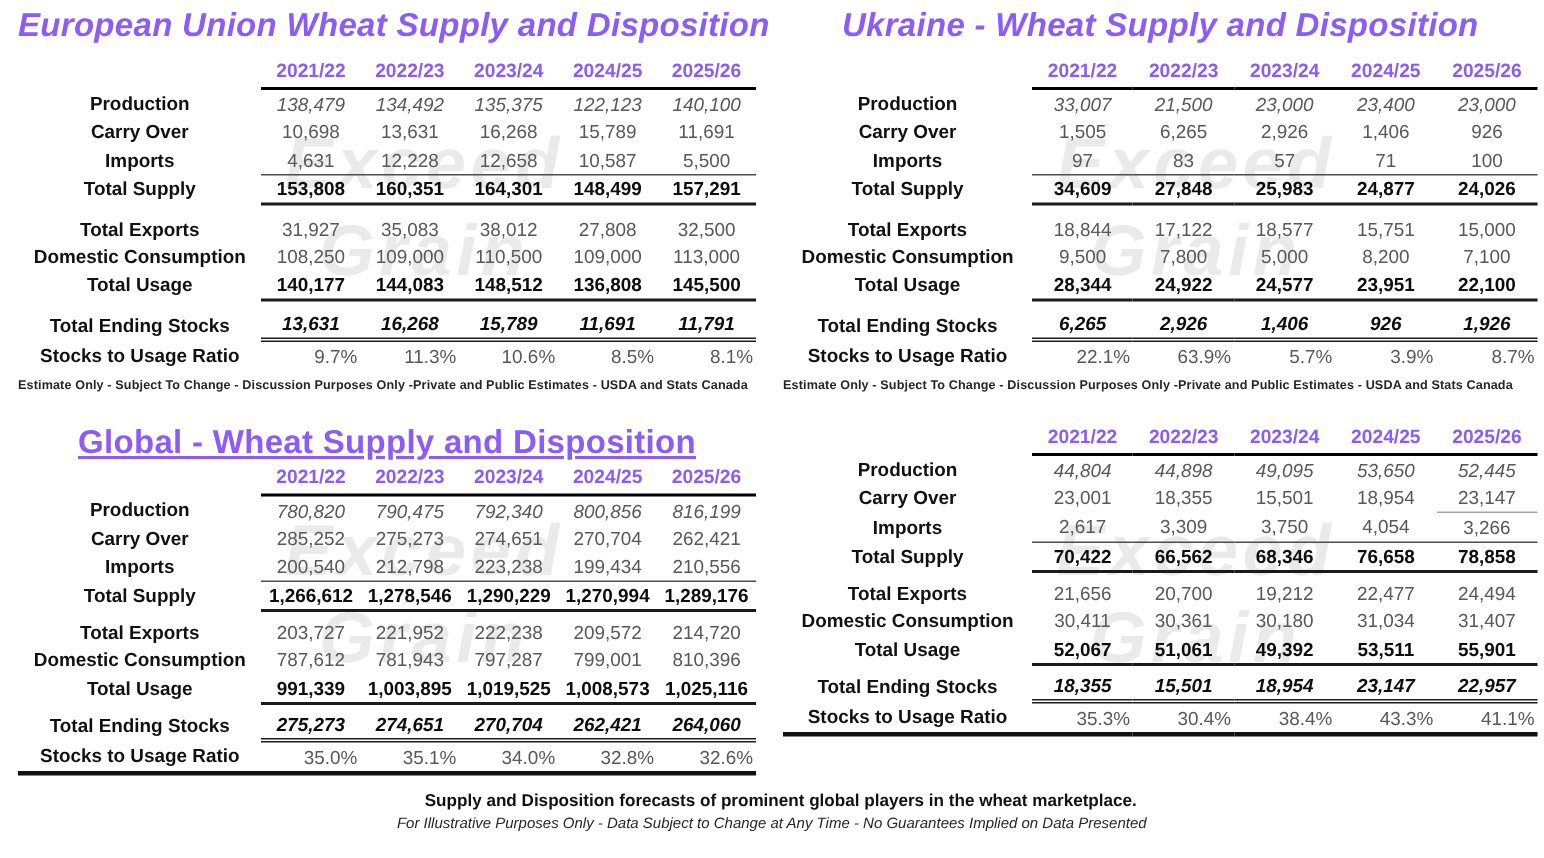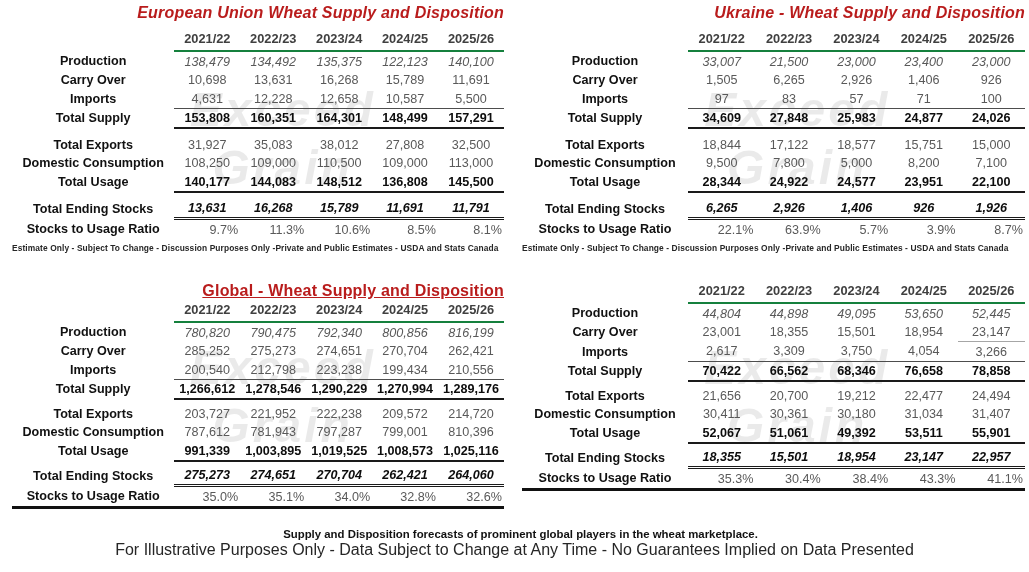--- a/index.html
+++ b/index.html
@@ -14,35 +14,35 @@
   }
   .grid {
     display:grid;
     grid-template-columns:514px 515px;
     grid-template-rows:278px 244px;
   }
   .block { position:relative; padding:3px 10px 0 12px; }
   .block.right { padding:3px 4px 0 8px; }
 
   .tbl-title {
-    font-size:16px; font-weight:bold; font-style:italic;
-    text-align:right; letter-spacing:.2px; color:#b91c1c;
+    font-size:22px; font-weight:bold; font-style:italic;
+    text-align:center; letter-spacing:.2px; color:#8b5cf6;
     margin:1px 0 7px 0; white-space:nowrap;
   }
   .tbl-title.no-italic { font-style:normal;text-decoration:underline; }
   .bottom .tbl-title { margin-bottom:0px; }
 
   table { width:100%; border-collapse:collapse; table-layout:fixed; position:relative; z-index:1; }
   col.c-label { width:33%; }
   col.c-year  { width:13.4%; }
 
   th.year {
-    font-size:12.8px; font-weight:bold; color:#404040;
+    font-size:12.8px; font-weight:bold; color:#8b5cf6;
     text-align:center; padding:2px 2px 4px 2px;
-    border-bottom:2px solid #15803d; white-space:nowrap;
+    border-bottom:2px solid #000000; white-space:nowrap;
   }
   th.labelhead { border:none; }
 
   td { font-size:12.6px; text-align:center; padding:2.5px 2px 2px 2px; white-space:nowrap; }
   td.label { font-weight:bold; color:#111; }
   td.val { color:#595959; }
 
   tr.spacer td { padding:0; height:7px; border:none; }
   .bottom tr.spacer td { height:5px; }
 
@@ -71,21 +71,21 @@
     z-index:0; pointer-events:none; white-space:nowrap;
   }
   .wm1 { top:82px; }
   .wm2 { top:140px; }
   .bottom .wm1 { top:62px; }
   .bottom .wm2 { top:120px; }
 
   .footer { text-align:center; padding-top:5px; line-height:15px; }
   .footer-main { font-size:11.4px; font-weight:bold; color:#111;margin-left:12px; }
   .footer-source { font-size:11.2px; color:#1a1a1a; }
-  .footer-disclaimer { font-size:16px; color:#262626; }
+  .footer-disclaimer { font-size:10px; font-style:italic; color:#262626; }
 </style>
 </head>
 <body>
 
 <div class="page">
   <div class="grid">
 
     <section class="block top left">
       <div class="watermark wm1">Exceed</div>
       <div class="watermark wm2">Grain</div>

